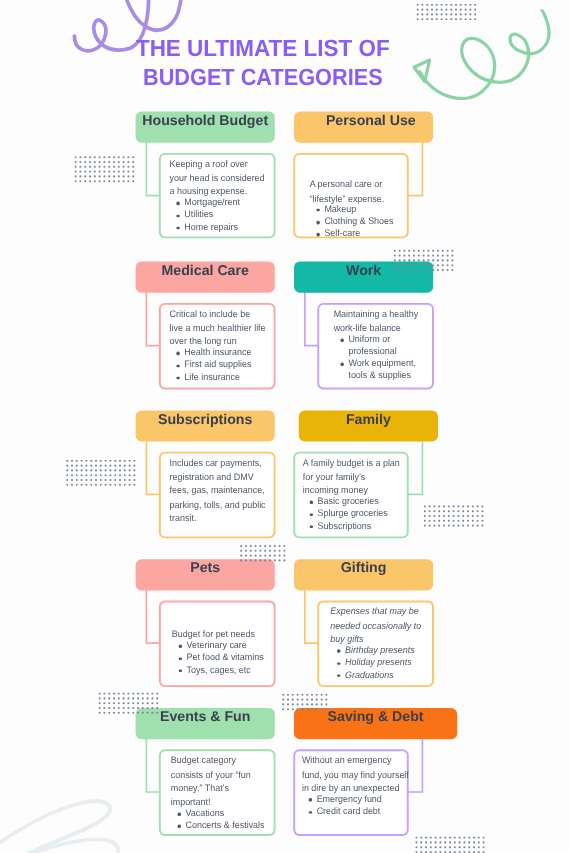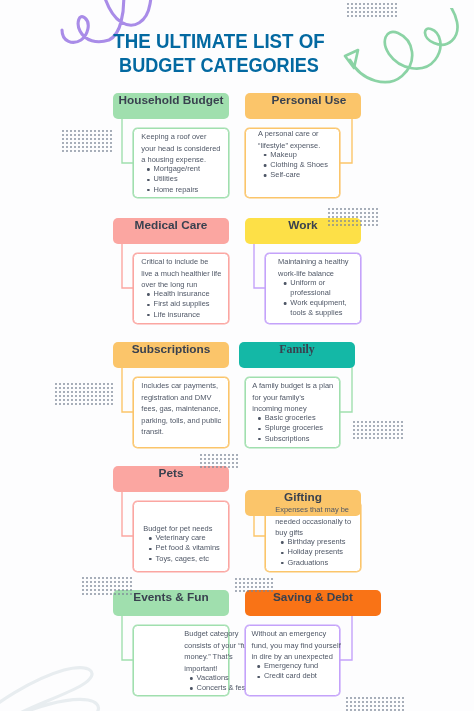--- a/index.html
+++ b/index.html
@@ -4,21 +4,21 @@
 <title>The Ultimate List of Budget Categories</title>
 <style>
   html,body{margin:0;padding:0;}
   body{width:474px;height:711px;background:#fdfdfe;
        font-family:"Liberation Sans",sans-serif;overflow:hidden;position:relative;}
   #page{position:absolute;left:0;top:0;width:474px;height:711px;overflow:hidden;}
 
   .deco{position:absolute;pointer-events:none;}
 
   #title{position:absolute;left:0;top:30px;width:438px;text-align:center;
-         color:#0369a1;font-weight:bold;font-size:19.5px;letter-spacing:0px;
+         color:#8b5cf6;font-weight:bold;font-size:19.5px;letter-spacing:0px;
          line-height:23.5px;}
   #title>div:first-child{transform:scaleX(0.960);}
   #title>div:last-child{transform:scaleX(0.928);}
 
   .pill{position:absolute;border-radius:5px;box-sizing:border-box;
         display:flex;align-items:flex-start;justify-content:center;
         font-weight:bold;font-size:11.8px;color:#39414f;letter-spacing:0px;}
   .box{position:absolute;background:#ffffff;border-style:solid;border-width:1.2px;
        border-radius:4.5px;box-sizing:border-box;}
   .conn{position:absolute;overflow:visible;}
@@ -72,61 +72,61 @@
             <li>Utilities</li>
             <li>Home repairs</li>
           </ul></div></div>
       <svg class="conn" width="16" height="49" style="left: 338px; top: 116px;">
         <path d="M14 2 L14 47 L2 47" stroke="#fbc56a" stroke-width="1.4" fill="none"></path>
       </svg>
       <div class="box" style="left: 245px; top: 128px; width: 95px; height: 70px; border-color: rgb(251, 197, 106); box-shadow: rgb(251, 197, 106) 0px 0px 0px 0.6px;"></div>
       <div class="pill" style="left: 245px; top: 93px; width: 116px; height: 26px; background: rgb(251, 197, 106); padding-left: 12px;">
         <span>Personal Use</span>
       </div>
-      <div class="txt" style="left: 245px; top: 128px; width: 95px;"><div class="inner"><p><span>A personal care or</span><br><span>“lifestyle” expense.</span><br></p><ul>
+      <div class="txt" style="left: 245px; top: 148px; width: 95px;"><div class="inner"><p><span>A personal care or</span><br><span>“lifestyle” expense.</span><br></p><ul>
             <li>Makeup</li>
             <li>Clothing &amp; Shoes</li>
             <li>Self-care</li>
           </ul></div></div>
       <svg class="conn" width="15" height="49" style="left: 120px; top: 241px;">
         <path d="M2 2 L2 47 L13 47" stroke="#fba6a1" stroke-width="1.4" fill="none"></path>
       </svg>
       <div class="box" style="left: 133px; top: 253px; width: 96px; height: 71px; border-color: rgb(251, 166, 161); box-shadow: rgb(251, 166, 161) 0px 0px 0px 0.6px;"></div>
       <div class="pill" style="left: 113px; top: 218px; width: 116px; height: 26px; background: rgb(251, 166, 161);">
         <span>Medical Care</span>
       </div>
       <div class="txt" style="left: 133px; top: 256.2px; width: 96px;"><div class="inner"><p><span>Critical to include be</span><br><span>live a much healthier life</span><br><span>over the long run</span><br></p><ul>
             <li>Health insurance</li>
             <li>First aid supplies</li>
             <li>Life insurance</li>
           </ul></div></div>
       <svg class="conn" width="15" height="49" style="left: 252px; top: 241px;">
         <path d="M2 2 L2 47 L13 47" stroke="#c4a2fa" stroke-width="1.4" fill="none"></path>
       </svg>
       <div class="box" style="left: 265px; top: 253px; width: 96px; height: 71px; border-color: rgb(196, 162, 250); box-shadow: rgb(196, 162, 250) 0px 0px 0px 0.6px;"></div>
-      <div class="pill" style="left: 245px; top: 218px; width: 116px; height: 26px; background: #fde047;">
+      <div class="pill" style="left: 245px; top: 218px; width: 116px; height: 26px; background: #14b8a6;">
         <span>Work</span>
       </div>
       <div class="txt" style="left: 265px; top: 256.2px; width: 96px;"><div class="inner"><p><span>Maintaining a healthy</span><br><span>work-life balance</span><br></p><ul>
             <li><span>Uniform or</span><br><span>professional</span></li>
             <li><span>Work equipment,</span><br><span>tools &amp; supplies</span></li>
           </ul></div></div>
       <svg class="conn" width="15" height="49" style="left: 120px; top: 365px;">
         <path d="M2 2 L2 47 L13 47" stroke="#fbc56a" stroke-width="1.4" fill="none"></path>
       </svg>
       <div class="box" style="left: 133px; top: 377px; width: 96px; height: 71px; border-color: rgb(251, 197, 106); box-shadow: rgb(251, 197, 106) 0px 0px 0px 0.6px;"></div>
       <div class="pill" style="left: 113px; top: 342px; width: 116px; height: 26px; background: rgb(251, 197, 106);">
         <span>Subscriptions</span>
       </div>
       <div class="txt" style="left: 133px; top: 380.2px; width: 96px;"><div class="inner"><p><span>Includes car payments,</span><br><span>registration and DMV</span><br><span>fees, gas, maintenance,</span><br><span>parking, tolls, and public</span><br><span>transit.</span><br></p></div></div>
       <svg class="conn" width="16" height="49" style="left: 338px; top: 365px;">
         <path d="M14 2 L14 47 L2 47" stroke="#a0dfae" stroke-width="1.4" fill="none"></path>
       </svg>
       <div class="box" style="left: 245px; top: 377px; width: 95px; height: 71px; border-color: rgb(160, 223, 174); box-shadow: rgb(160, 223, 174) 0px 0px 0px 0.6px;"></div>
-      <div class="pill" style="left: 239px; top: 342px; width: 116px; height: 26px; background: #14b8a6; font-family: Liberation Serif, serif;">
+      <div class="pill" style="left: 249px; top: 342px; width: 116px; height: 26px; background: #eab308;">
         <span>Family</span>
       </div>
       <div class="txt" style="left: 245px; top: 380.2px; width: 95px;"><div class="inner"><p><span>A family budget is a plan</span><br><span>for your family’s</span><br><span>incoming money</span><br></p><ul>
             <li>Basic groceries</li>
             <li>Splurge groceries</li>
             <li>Subscriptions</li>
           </ul></div></div>
       <svg class="conn" width="15" height="49" style="left: 120px; top: 489px;">
         <path d="M2 2 L2 47 L13 47" stroke="#fba6a1" stroke-width="1.4" fill="none"></path>
       </svg>
@@ -136,36 +136,36 @@
       </div>
       <div class="txt" style="left: 133px; top: 504.2px; width: 96px; margin-top: 19px;"><div class="inner"><p><span>Budget for pet needs</span><br></p><ul>
             <li>Veterinary care</li>
             <li>Pet food &amp; vitamins</li>
             <li>Toys, cages, etc</li>
           </ul></div></div>
       <svg class="conn" width="15" height="49" style="left: 252px; top: 489px;">
         <path d="M2 2 L2 47 L13 47" stroke="#fbc56a" stroke-width="1.4" fill="none"></path>
       </svg>
       <div class="box" style="left: 265px; top: 501px; width: 96px; height: 71px; border-color: rgb(251, 197, 106); box-shadow: rgb(251, 197, 106) 0px 0px 0px 0.6px;"></div>
-      <div class="pill" style="left: 245px; top: 466px; width: 116px; height: 26px; background: rgb(251, 197, 106); margin-top: 24px;">
+      <div class="pill" style="left: 245px; top: 466px; width: 116px; height: 26px; background: rgb(251, 197, 106);">
         <span>Gifting</span>
       </div>
-      <div class="txt" style="left: 265px; top: 504.2px; width: 96px;"><div class="inner"><p><span>Expenses that may be</span><br><span>needed occasionally to</span><br><span>buy gifts</span><br></p><ul>
+      <div class="txt" style="left: 265px; top: 504.2px; width: 96px; font-style: italic;"><div class="inner"><p><span>Expenses that may be</span><br><span>needed occasionally to</span><br><span>buy gifts</span><br></p><ul>
             <li>Birthday presents</li>
             <li>Holiday presents</li>
             <li>Graduations</li>
           </ul></div></div>
       <svg class="conn" width="15" height="49" style="left: 120px; top: 613px;">
         <path d="M2 2 L2 47 L13 47" stroke="#a0dfae" stroke-width="1.4" fill="none"></path>
       </svg>
       <div class="box" style="left: 133px; top: 625px; width: 96px; height: 71px; border-color: rgb(160, 223, 174); box-shadow: rgb(160, 223, 174) 0px 0px 0px 0.6px;"></div>
       <div class="pill" style="left: 113px; top: 590px; width: 116px; height: 26px; background: rgb(160, 223, 174);">
         <span>Events &amp; Fun</span>
       </div>
-      <div class="txt" style="left: 133px; top: 628.2px; width: 96px; padding-left: 42px;"><div class="inner"><p><span>Budget category</span><br><span>consists of your “fun</span><br><span>money.” That’s</span><br><span>important!</span><br></p><ul>
+      <div class="txt" style="left: 133px; top: 628.2px; width: 96px;"><div class="inner"><p><span>Budget category</span><br><span>consists of your “fun</span><br><span>money.” That’s</span><br><span>important!</span><br></p><ul>
             <li>Vacations</li>
             <li>Concerts &amp; festivals</li>
           </ul></div></div>
       <svg class="conn" width="16" height="49" style="left: 338px; top: 613px;">
         <path d="M14 2 L14 47 L2 47" stroke="#c4a2fa" stroke-width="1.4" fill="none"></path>
       </svg>
       <div class="box" style="left: 245px; top: 625px; width: 95px; height: 71px; border-color: rgb(196, 162, 250); box-shadow: rgb(196, 162, 250) 0px 0px 0px 0.6px;"></div>
       <div class="pill" style="left: 245px; top: 590px; width: 136px; height: 26px; background: #f97316;">
         <span>Saving &amp; Debt</span>
       </div>

